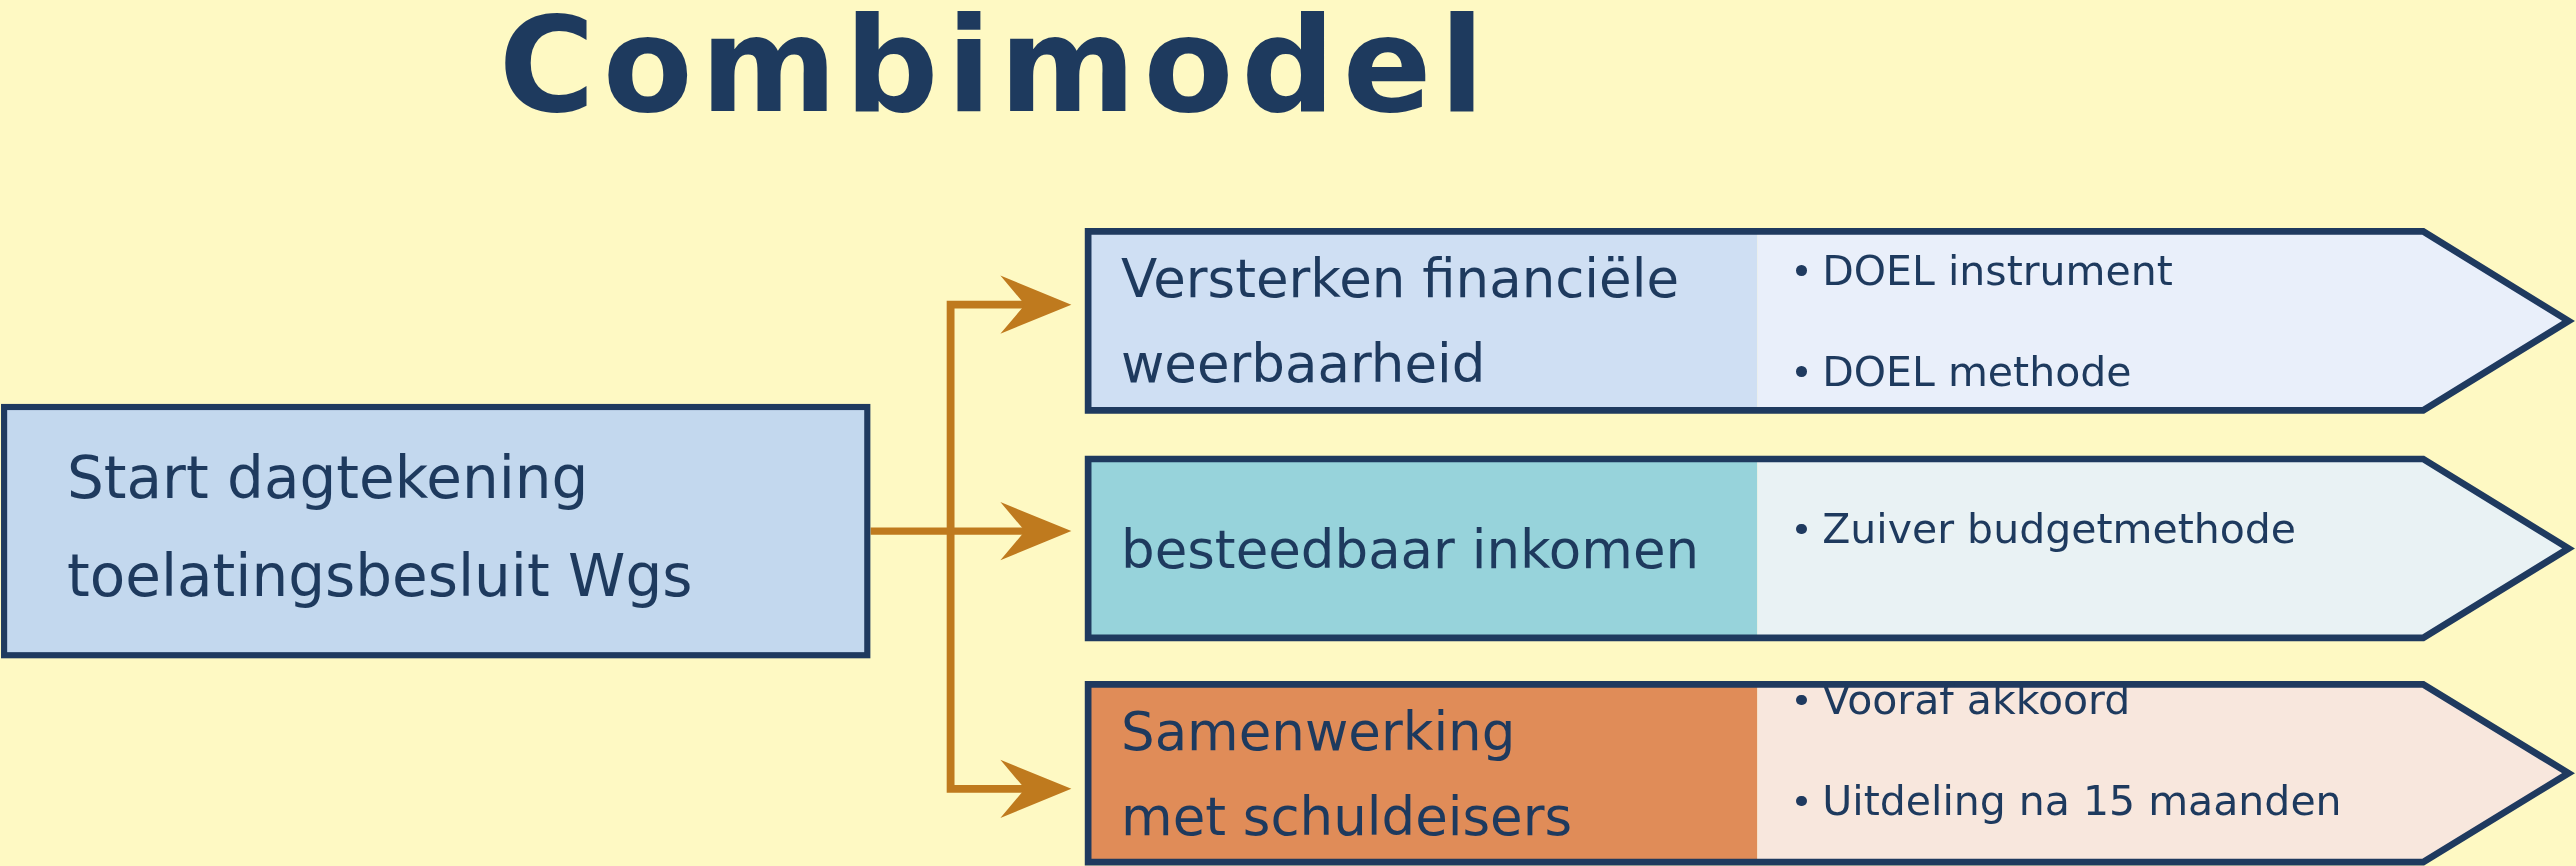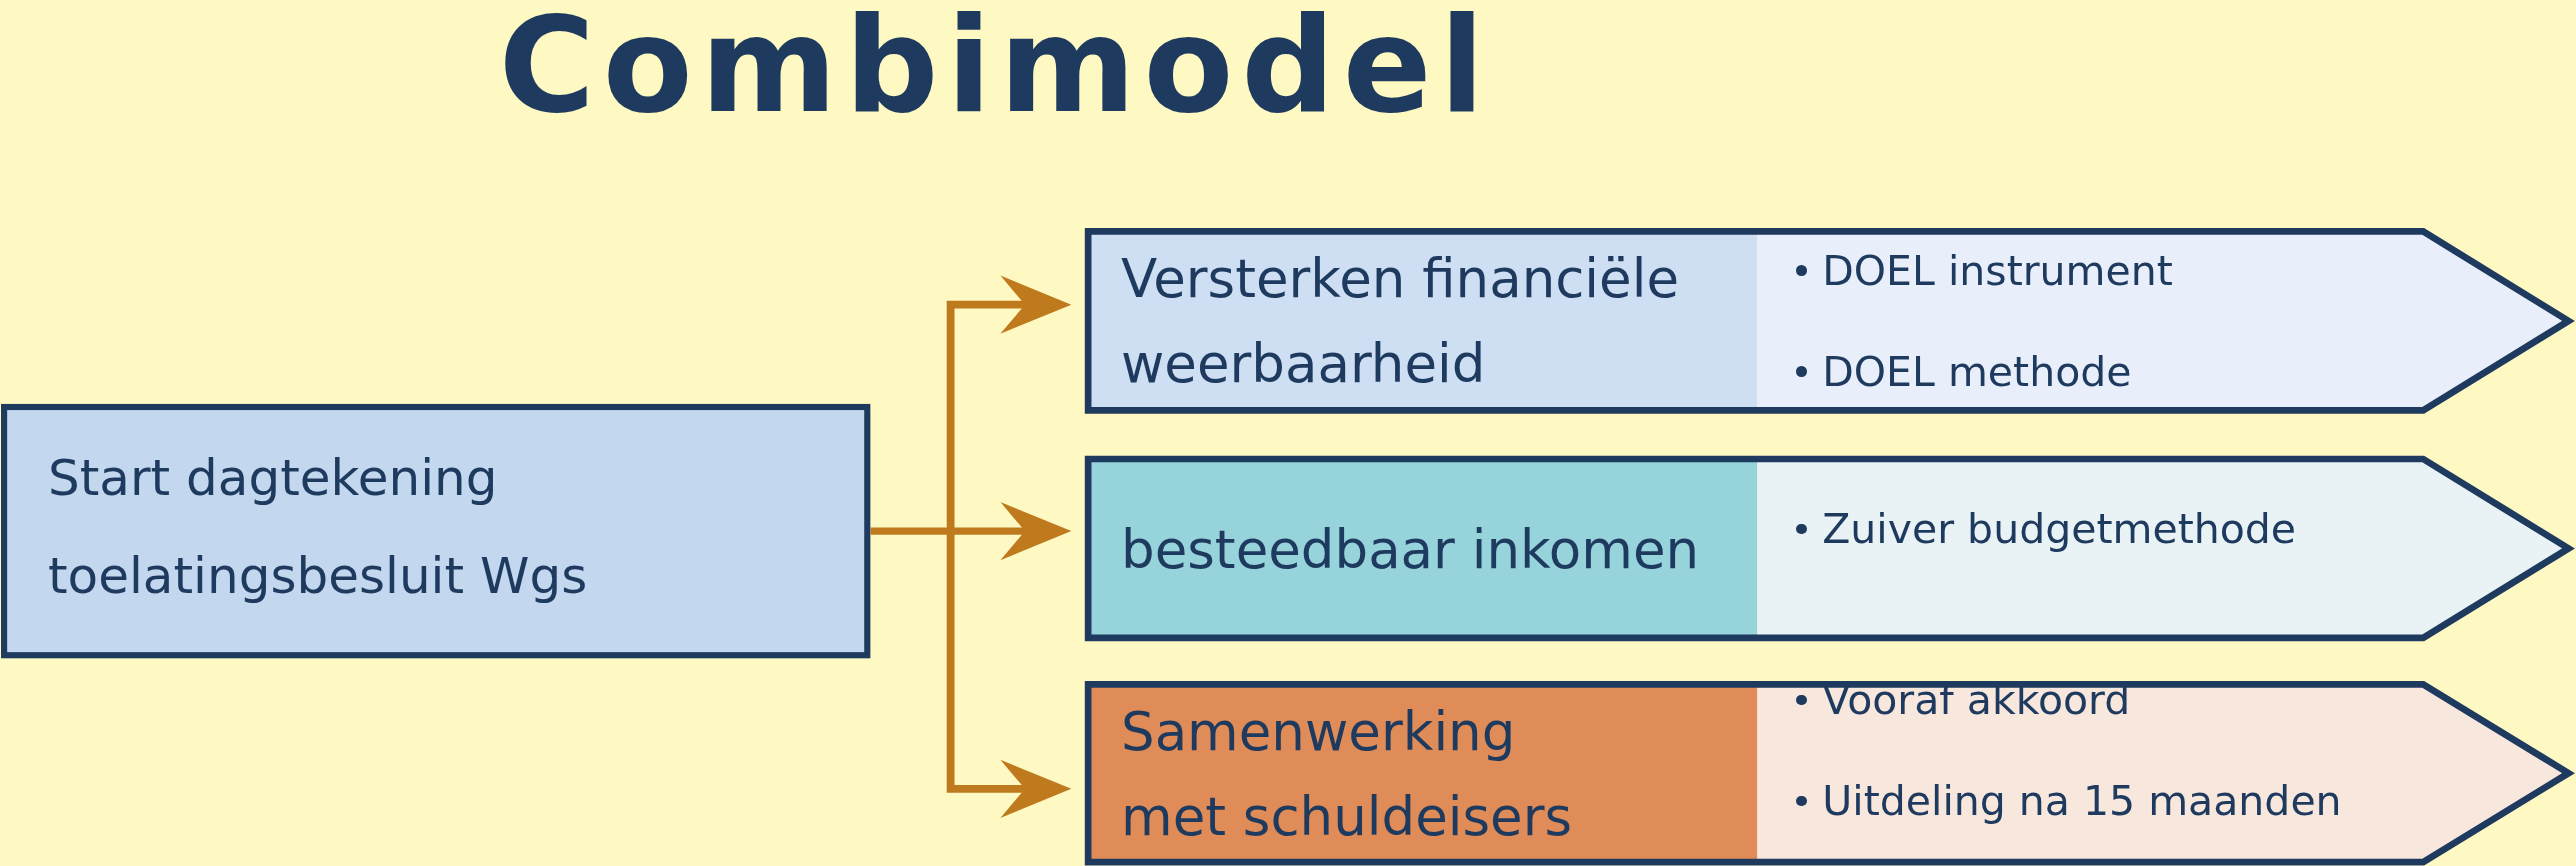--- a/index.html
+++ b/index.html
@@ -26,22 +26,22 @@
     font-weight:bold;
     letter-spacing:7.8px;
     color:#1e3a5e;
   }
   .vcenter{
     display:flex;
     flex-direction:column;
     justify-content:center;
   }
   .startbox-text{
-    left:48px;top:404px;height:246px;width:772px;
-    font-size:50px;
+    left:67px;top:404px;height:246px;width:772px;
+    font-size:58px;
     line-height:98px;
     color:#1e3a5e;
   }
   .branch-label{
     left:1121px;width:632px;height:186px;
     font-size:53px;
     line-height:85px;
     color:#1e3a5e;
   }
   .branch-bullets{

